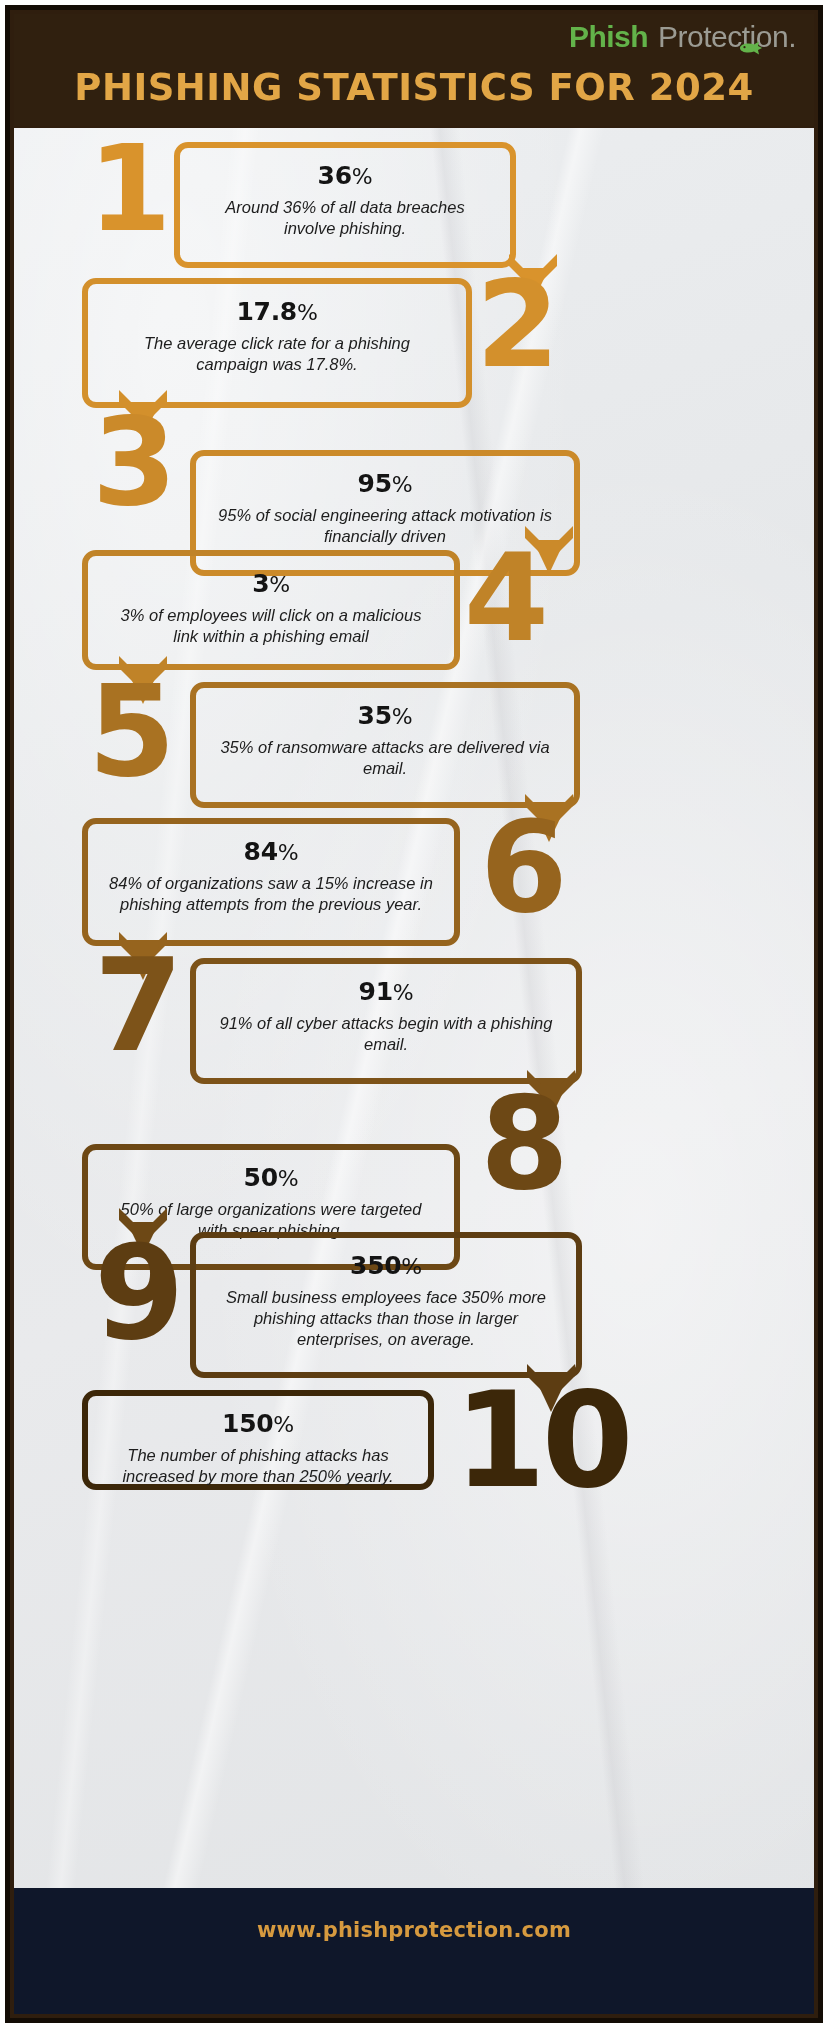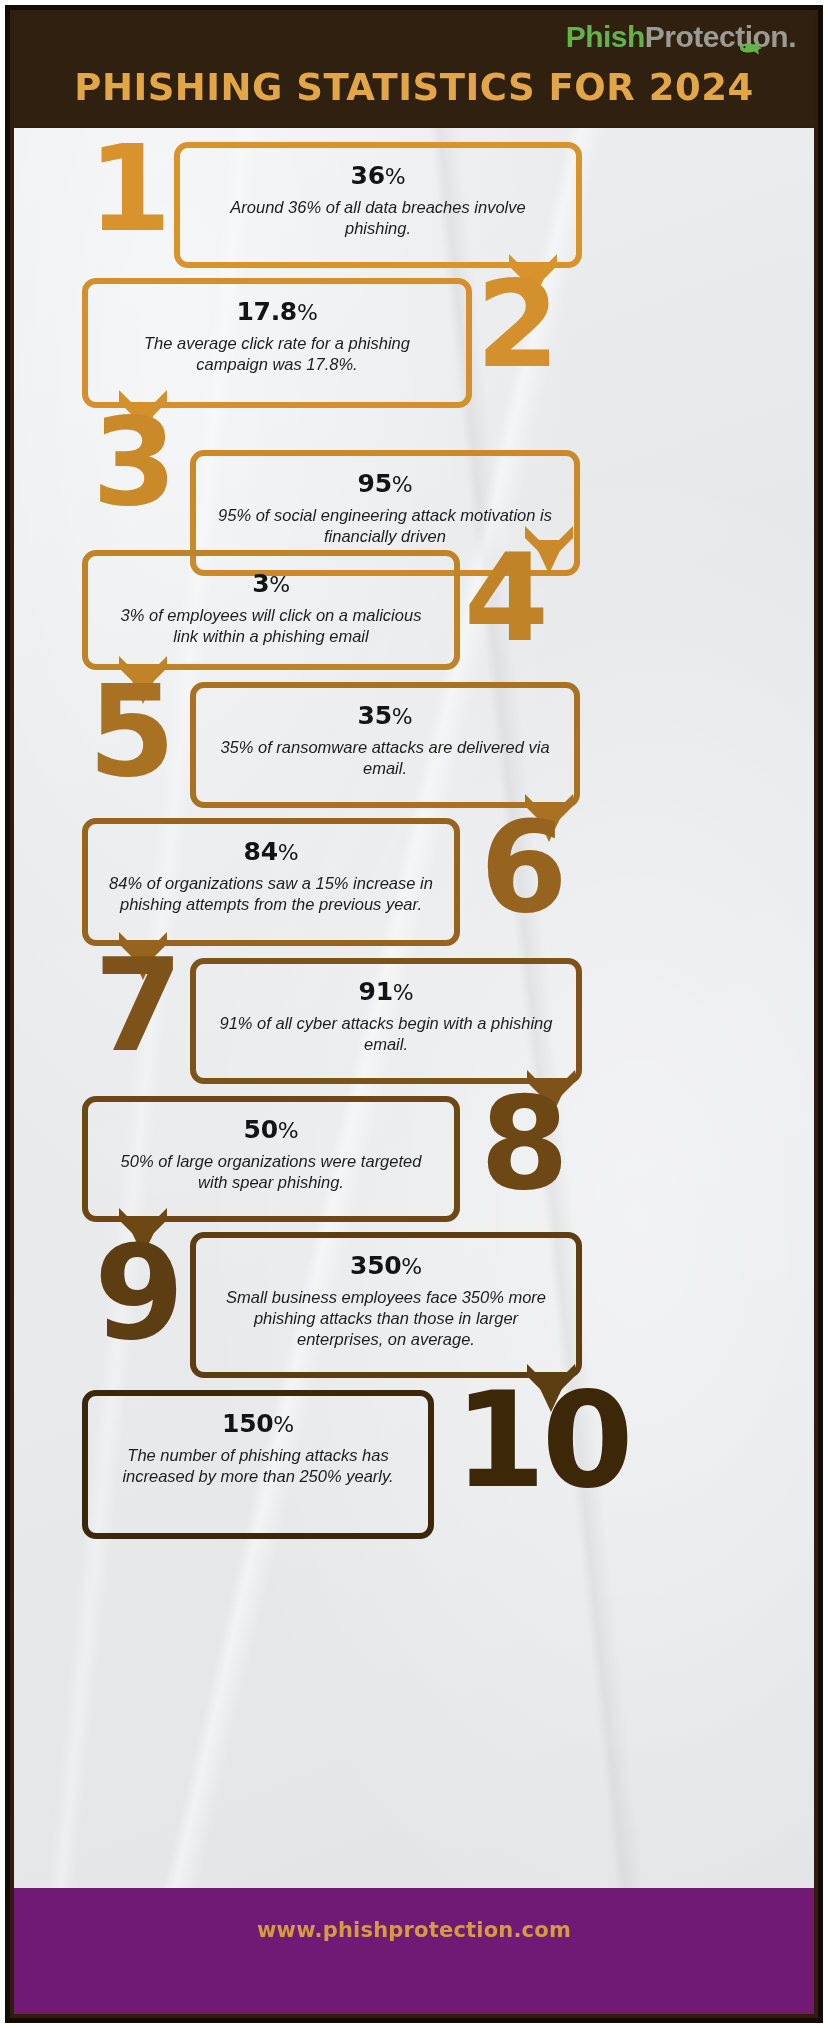--- a/index.html
+++ b/index.html
@@ -47,21 +47,21 @@
 
   .logo {
     position: absolute;
     right: 18px; top: 8px;
     font-size: 30px;
     letter-spacing: -0.5px;
     white-space: nowrap;
     line-height: 1;
   }
   .logo-phish { color: #63b34a; font-weight: 700; }
-  .logo-protection { color: #9b9b93; font-weight: 700; }
+  .logo-protection { color: #9b9b93; font-weight: 400; margin-left: 10px; }
   .logo-fish {
     position: absolute;
     right: 50px;
     top: 27px;
     width: 26px; height: 14px;
   }
 
   .header-title {
     position: absolute;
     left: 0; right: 0;
@@ -150,21 +150,21 @@
     position: absolute;
     width: 0; height: 0;
   }
   .arrow svg { display: block; overflow: visible; }
 
   
   .footer {
     position: absolute;
     left: 14px; bottom: 14px;
     width: 800px; height: 126px;
-    background: #701a75;
+    background: #0f172a;
   }
   .footer-url {
     position: absolute;
     left: 0; right: 0; top: 30px;
     text-align: center;
     color: #d69a3f;
     font-size: 21px;
     font-weight: 700;
     font-family: "DejaVu Sans", sans-serif;
     letter-spacing: 0.2px;
@@ -185,21 +185,21 @@
       <path d="M2 7 C2 3, 10 1, 16 3.5 L21 0.6 L20 5 L24 7 L20 9 L21 13.4 L16 10.5 C10 13, 2 11, 2 7 Z" fill="#63b34a"></path>
       <circle cx="6.5" cy="6.2" r="1.1" fill="#30200f"></circle>
     </svg>
     <div class="header-title">PHISHING STATISTICS FOR 2024</div>
   </div>
 
   <div class="panel">
     <div id="rows">
         <div class="row" style="top: 14px; height: 126px;">
           <div class="numeral" style="color: rgb(217, 147, 44); left: 74px; top: -2px; font-size: 120px;">1</div>
-          <div class="stat-box" style="left: 160px; width: 408px; height: 126px; border-color: rgb(217, 147, 44);">
+          <div class="stat-box" style="left: 160px; width: 342px; height: 126px; border-color: rgb(217, 147, 44);">
             <div class="stat-pct"><span>36</span><span class="sym">%</span></div>
             <div class="stat-text">Around 36% of all data breaches involve phishing.</div>
           </div>
           <div class="arrow" style="left: 492px; top: 110px;">
             <svg width="54" height="54" viewBox="0 0 54 54">
               <path d="M3 2 L3 14 L27 38 L51 14 L51 2 L27 26 Z" fill="#d9932c"></path>
               <path d="M11 16 L43 16 L27 50 Z" fill="#d9932c"></path>
             </svg>
           </div>
         </div>
@@ -276,21 +276,21 @@
           </div>
           <div class="arrow" style="left: 510px; top: 110px;">
             <svg width="54" height="54" viewBox="0 0 54 54">
               <path d="M3 2 L3 14 L27 38 L51 14 L51 2 L27 26 Z" fill="#7d5319"></path>
               <path d="M11 16 L43 16 L27 50 Z" fill="#7d5319"></path>
             </svg>
           </div>
         </div>
         <div class="row" style="top: 968px; height: 126px;">
           <div class="numeral" style="color: rgb(109, 72, 21); left: 466px; top: -4px; font-size: 128px;">8</div>
-          <div class="stat-box" style="left: 68px; width: 378px; height: 126px; border-color: rgb(109, 72, 21);">
+          <div class="stat-box" style="left: 68px; width: 378px; height: 126px; border-color: rgb(109, 72, 21); margin-top: 48px;">
             <div class="stat-pct"><span>50</span><span class="sym">%</span></div>
             <div class="stat-text">50% of large organizations were targeted with spear phishing.</div>
           </div>
           <div class="arrow" style="left: 102px; top: 110px;">
             <svg width="54" height="54" viewBox="0 0 54 54">
               <path d="M3 2 L3 14 L27 38 L51 14 L51 2 L27 26 Z" fill="#6d4815"></path>
               <path d="M11 16 L43 16 L27 50 Z" fill="#6d4815"></path>
             </svg>
           </div>
         </div>
@@ -302,21 +302,21 @@
           </div>
           <div class="arrow" style="left: 510px; top: 130px;">
             <svg width="54" height="54" viewBox="0 0 54 54">
               <path d="M3 2 L3 14 L27 38 L51 14 L51 2 L27 26 Z" fill="#5d3d12"></path>
               <path d="M11 16 L43 16 L27 50 Z" fill="#5d3d12"></path>
             </svg>
           </div>
         </div>
         <div class="row" style="top: 1262px; height: 126px;">
           <div class="numeral" style="color: rgb(60, 39, 9); left: 440px; top: -4px; font-size: 132px;">10</div>
-          <div class="stat-box" style="left: 68px; width: 352px; height: 149px; border-color: rgb(60, 39, 9);">
+          <div class="stat-box" style="left: 68px; width: 352px; height: 100px; border-color: rgb(60, 39, 9);">
             <div class="stat-pct"><span>150</span><span class="sym">%</span></div>
             <div class="stat-text">The number of phishing attacks has increased by more than 250% yearly.</div>
           </div>
         </div>
       </div>
   </div>
 
   <div class="footer">
     <div class="footer-url">www.phishprotection.com</div>
   </div>

